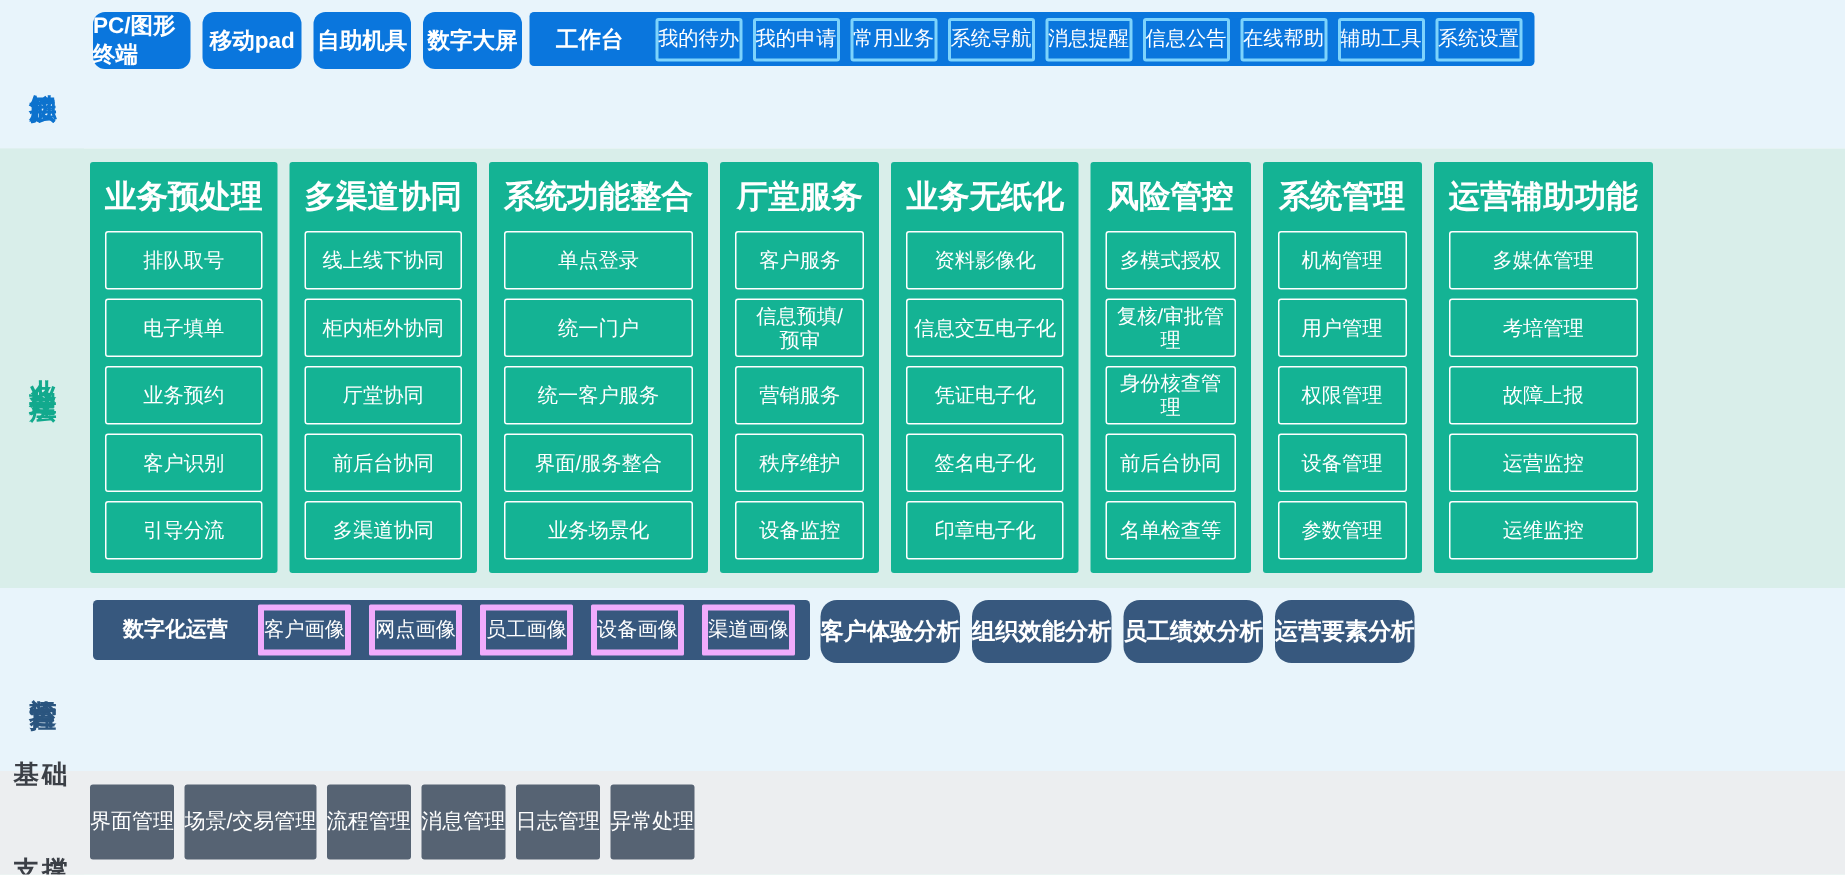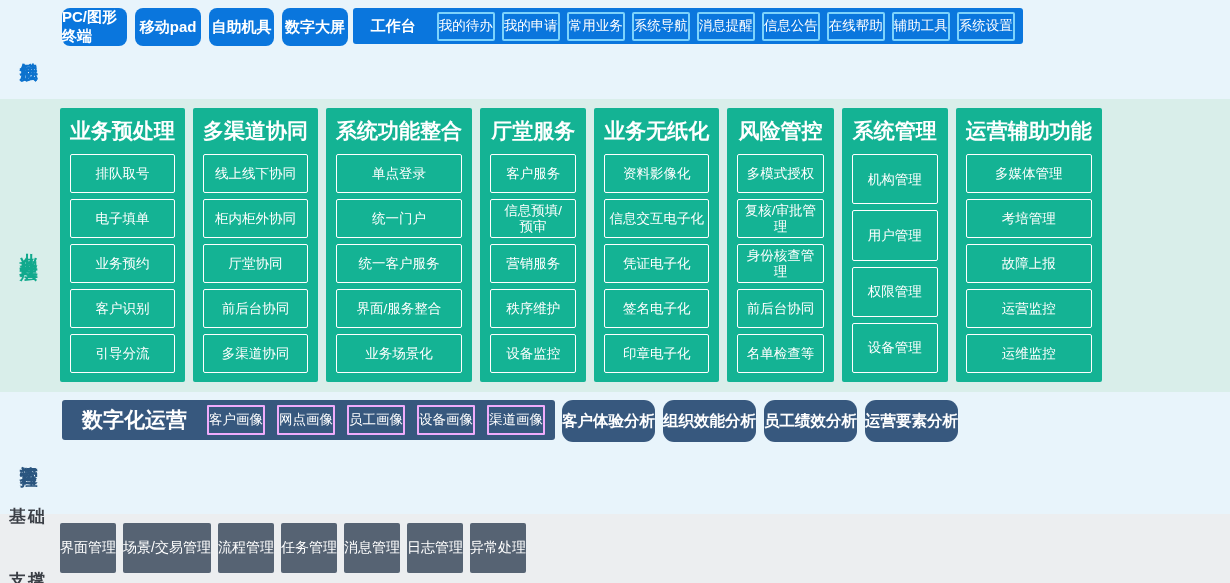--- a/index.html
+++ b/index.html
@@ -72,23 +72,23 @@
   }
 
   
   .l3{height:122px;background:#e8f4fb;}
   .l3 .layer-label{color:#2a557f;background:#e8f4fb;font-size:18px;}
   .l3-body{padding:8px 14px 9px 6px;gap:7px;}
   .ops-row1{
     height:40px;background:#37587e;border-radius:3px;
     display:flex;align-items:center;gap:12px;padding:0 10px;box-sizing:border-box;
   }
-  .ops-title{color:#ffffff;font-weight:bold;font-size:21px;white-space:nowrap;padding:0 8px 0 10px;}
+  .ops-title{color:#ffffff;font-weight:bold;font-size:14px;white-space:nowrap;padding:0 8px 0 10px;}
   .ops-chip{
-    flex:1 1 0;height:26px;border:2px solid #f0abfc;border-radius:1px;
+    flex:1 1 0;height:26px;border:4px solid #f0abfc;border-radius:1px;
     display:flex;align-items:center;justify-content:center;
     color:#ffffff;font-size:13.5px;white-space:nowrap;
   }
   .ops-row2{display:flex;gap:8px;height:42px;}
   .ops-bar{
     flex:1 1 0;background:#37587e;border-radius:11px;
     display:flex;align-items:center;justify-content:center;
     color:#ffffff;font-weight:bold;font-size:15.5px;
   }
 
@@ -194,20 +194,21 @@
           <div class="cell">前后台协同</div>
           <div class="cell">名单检查等</div>
         </div>
 
         <div class="col">
           <div class="col-title">系统管理</div>
           <div class="cell">机构管理</div>
           <div class="cell">用户管理</div>
           <div class="cell">权限管理</div>
           <div class="cell">设备管理</div>
+          <div class="cell">参数管理</div>
         </div>
 
         <div class="col">
           <div class="col-title">运营辅助功能</div>
           <div class="cell">多媒体管理</div>
           <div class="cell">考培管理</div>
           <div class="cell">故障上报</div>
           <div class="cell">运营监控</div>
           <div class="cell">运维监控</div>
         </div>
@@ -242,21 +243,20 @@
   <section class="layer l4">
     <div class="layer-label">
       <span>基础</span>
       <span>支撑</span>
     </div>
     <div class="layer-body l4-body">
       <div class="base-row">
         <div class="base-item">界面管理</div>
         <div class="base-item">场景/交易管理</div>
         <div class="base-item">流程管理</div>
-        <div class="base-item">任务管理</div>
         <div class="base-item">消息管理</div>
         <div class="base-item">日志管理</div>
         <div class="base-item">异常处理</div>
       </div>
     </div>
   </section>
 
 </div>
 
 </body></html>

